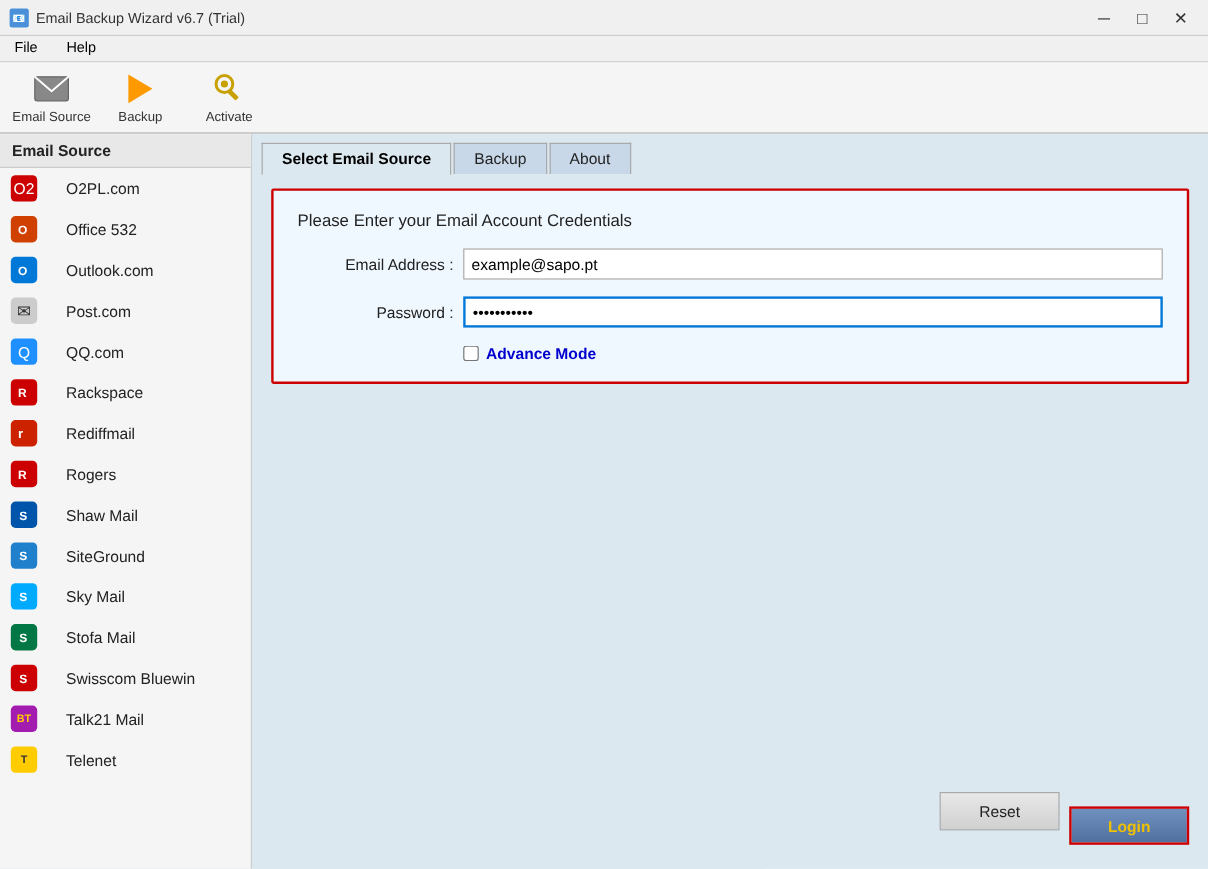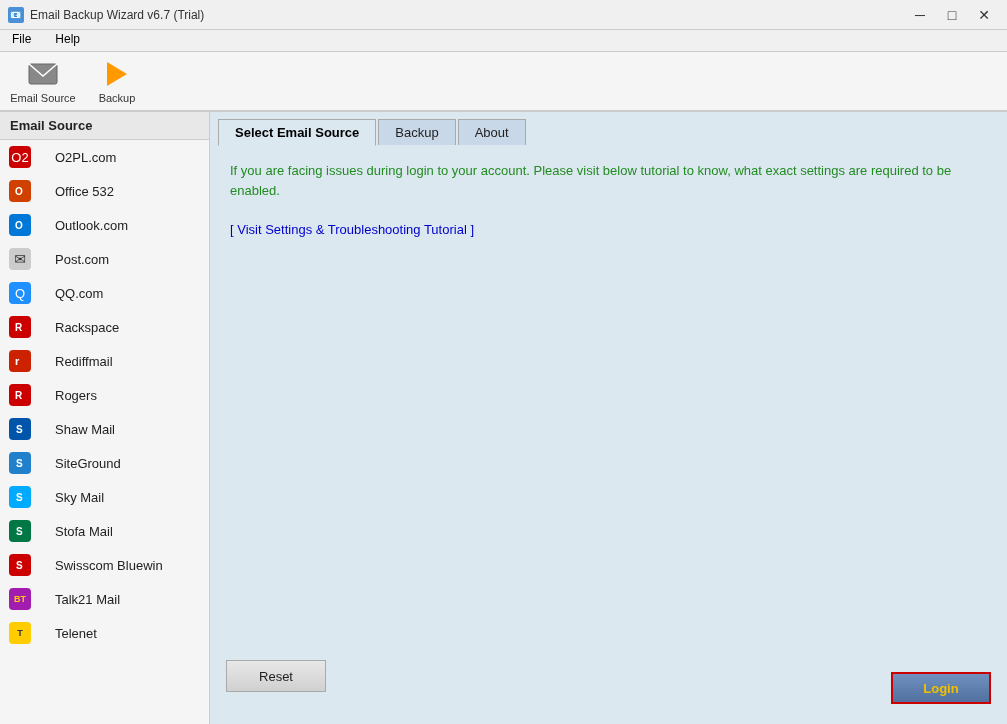--- a/index.html
+++ b/index.html
@@ -203,21 +203,21 @@
     .info-link {
       color: #0000cc;
       cursor: pointer;
       text-decoration: none;
       font-size: 13px;
     }
 
     
     .button-row {
       display: flex;
-      justify-content: space-between;
+      justify-content: flex-end;
       gap: 8px;
       margin-top: auto;
       padding: 12px 16px 20px;
     }
     .btn {
       width: 100px;
       height: 32px;
       border: 1px solid #aaa;
       cursor: pointer;
       font-size: 13px;
@@ -281,20 +281,30 @@
     <span>Email Source</span>
   </button>
   <button class="toolbar-btn">
     <div class="toolbar-icon">
       <svg width="32" height="32" viewBox="0 0 32 32">
         <polygon points="6,4 26,16 6,28" fill="#f90"></polygon>
       </svg>
     </div>
     <span>Backup</span>
   </button>
+  <button class="toolbar-btn">
+    <div class="toolbar-icon">
+      <svg width="32" height="32" viewBox="0 0 32 32">
+        <ellipse cx="12" cy="12" rx="7" ry="7" fill="none" stroke="#c8a000" stroke-width="2.5"></ellipse>
+        <circle cx="12" cy="12" r="3" fill="#c8a000"></circle>
+        <rect x="17" y="16" width="10" height="4" rx="1" fill="#c8a000" transform="rotate(45 17 16)"></rect>
+      </svg>
+    </div>
+    <span>Activate</span>
+  </button>
 </div>
 
 <div class="main-layout">
 
   <div class="sidebar">
     <div class="sidebar-header">Email Source</div>
     <div class="sidebar-list">
 
       <div class="sidebar-item">
         <div class="item-icon icon-o2pl">O2</div>
@@ -426,26 +436,39 @@
   </div>
 
   <div class="content-area">
 
     <div class="tab-bar">
       <div class="tab active">Select Email Source</div>
       <div class="tab">Backup</div>
       <div class="tab">About</div>
     </div>
 
-
-    <div class="info-section">
-      <p>If you are facing issues during login to your account. Please visit below tutorial to know, what exact settings are required to be enabled.</p>
-      <br>
-      <a class="info-link">[ Visit Settings &amp; Troubleshooting Tutorial ]</a>
-    </div>
+    <div class="form-section">
+      <div class="form-title">Please Enter your Email Account Credentials</div>
+
+      <div class="form-row">
+        <label class="form-label">Email Address :</label>
+        <input class="form-input" type="email" value="example@sapo.pt" placeholder="example@sapo.pt" style="">
+      </div>
+
+      <div class="form-row">
+        <label class="form-label">Password :</label>
+        <input class="form-input password-input" type="password" value="password123" style="">
+      </div>
+
+      <div class="checkbox-row">
+        <input type="checkbox" style="">
+        <span class="advance-label">Advance Mode</span>
+      </div>
+    </div>
+
 
     <div class="button-row">
       <button class="btn">Reset</button>
       <button class="btn btn-login">Login</button>
     </div>
 
   </div>
 </div>
 
 </body></html>

